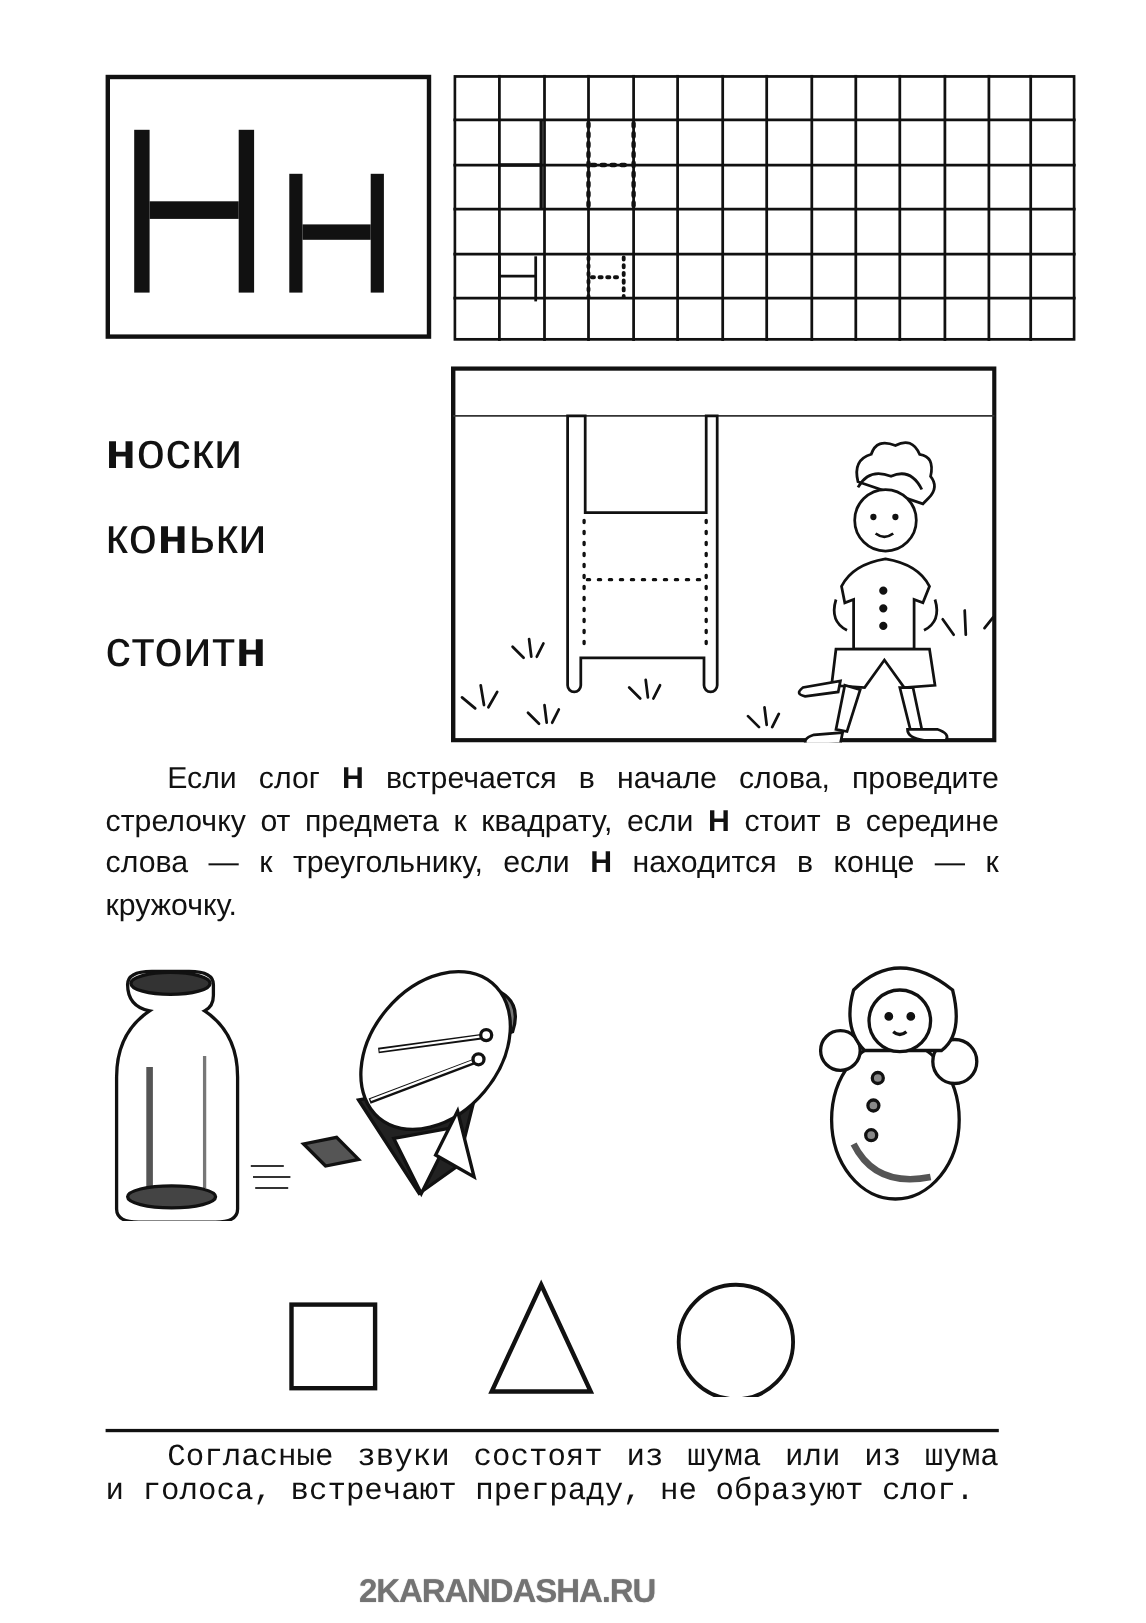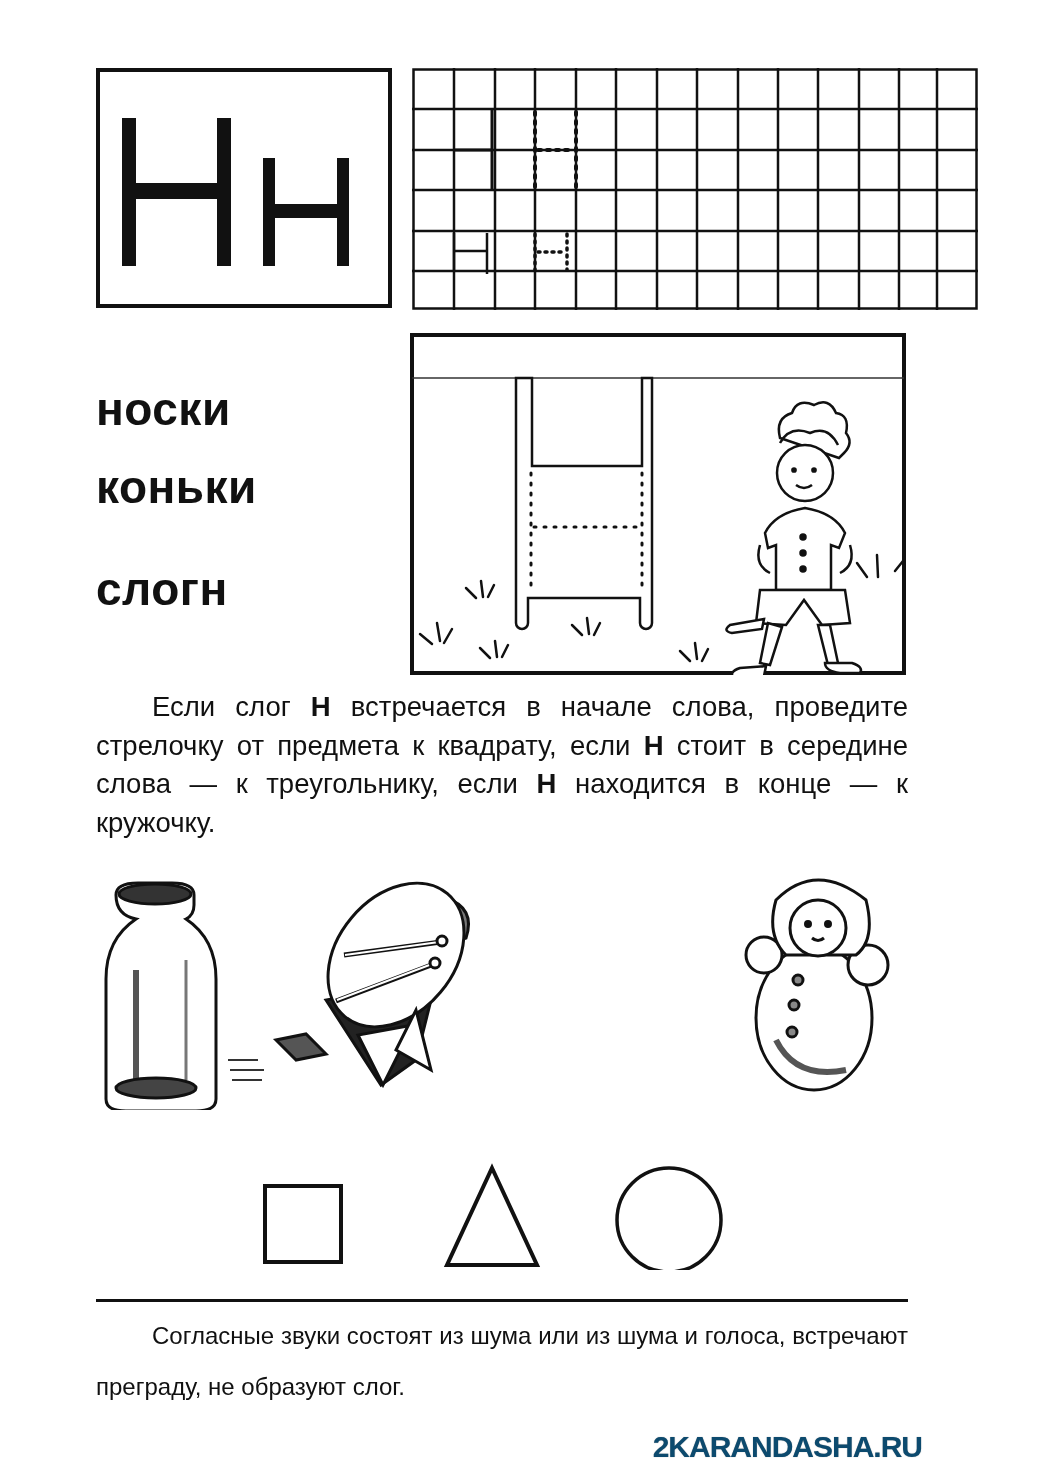--- a/index.html
+++ b/index.html
@@ -8,40 +8,40 @@
   .abs { position: absolute; }
 
   #letter-box { left: 96px; top: 68px; width: 296px; height: 240px;
                 border: 4px solid #111; box-sizing: border-box; }
   #letter-box svg { position: absolute; left: 0; top: 0; }
 
   #grid { left: 412px; top: 68px; width: 566px; height: 242px; }
 
   .word { left: 96px; font-size: 46px; letter-spacing: 0.5px; line-height: 1; }
   .word b { font-weight: bold; }
-  .word span.n { font-weight: 700; }
+  .word span.n { font-weight: 400; }
 
   #picture { left: 410px; top: 333px; width: 496px; height: 342px; }
 
   #instructions { left: 96px; top: 688px; width: 812px; font-size: 27.5px;
                   line-height: 38.5px; text-align: justify; font-stretch: condensed; }
   #instructions p { margin: 0; text-indent: 56px; }
   #instructions b { font-weight: bold; }
 
   #objects { left: 96px; top: 860px; width: 820px; height: 250px; }
   #shapes { left: 255px; top: 1160px; width: 480px; height: 110px; }
 
   #rule { left: 96px; top: 1299px; width: 812px; height: 0; border-top: 3px solid #111; }
 
-  #rule-text { left: 96px; top: 1310px; width: 812px; font-size: 24px; line-height: 51px;
-               text-align: justify; }
+  #rule-text { left: 96px; top: 1310px; width: 812px; font-size: 28px; line-height: 31px;
+               text-align: justify; font-family: Liberation Mono, monospace; }
   #rule-text p { margin: 0; text-indent: 56px; }
 
-  #watermark { left: 0; width: 922px; top: 1430px; text-align: right; font-size: 30px;
-               font-weight: bold; color: #0c4a6e; letter-spacing: -1px;
+  #watermark { left: 0; width: 922px; top: 1430px; text-align: center; font-size: 30px;
+               font-weight: bold; color: #737373; letter-spacing: -1px;
                text-shadow: 0 0 1px #999; font-family: "Liberation Sans", sans-serif; }
 </style>
 </head>
 <body>
 
 <div id="letter-box" class="abs">
   <svg width="288" height="232" viewBox="0 0 288 232">
 
     <rect x="22" y="46" width="14" height="148" fill="#111"></rect>
     <rect x="117" y="46" width="14" height="148" fill="#111"></rect>
@@ -105,21 +105,21 @@
   </svg>
 </div>
 
 <div class="abs word" style="top:386px;">
   <b></b><b>н</b><span class="n">оски</span>
 </div>
 <div class="abs word" style="top:464px;">
   <span class="n">ко</span><b>н</b><span class="n">ьки</span>
 </div>
 <div class="abs word" style="top:566px;">
-  <span class="n">слог</span><b>н</b><span class="n"></span>
+  <span class="n">стоит</span><b>н</b><span class="n"></span>
 </div>
 
 <div id="picture" class="abs">
   <svg width="496" height="342" viewBox="0 0 496 342">
     <rect x="2" y="2" width="492" height="338" fill="#fff" stroke="#111" stroke-width="4"></rect>
     <line x1="2" y1="45" x2="494" y2="45" stroke="#333" stroke-width="1.5"></line>
 
     <g stroke="#111" stroke-width="2.5" fill="#fff">
       <path d="M106 45 V290 a6 6 0 0 0 12 0 V265 H230 V290 a6 6 0 0 0 12 0 V45 H232 V133 H122 V45 Z"></path>
     </g>

